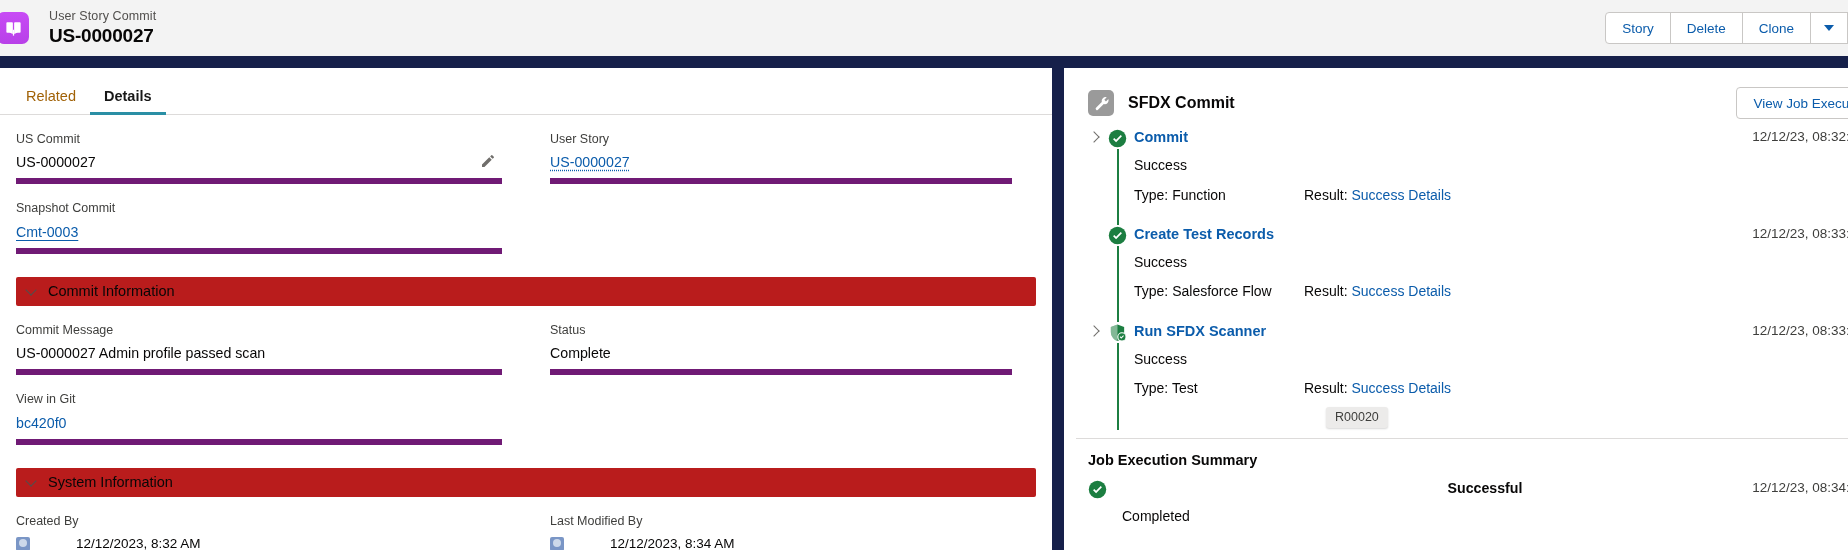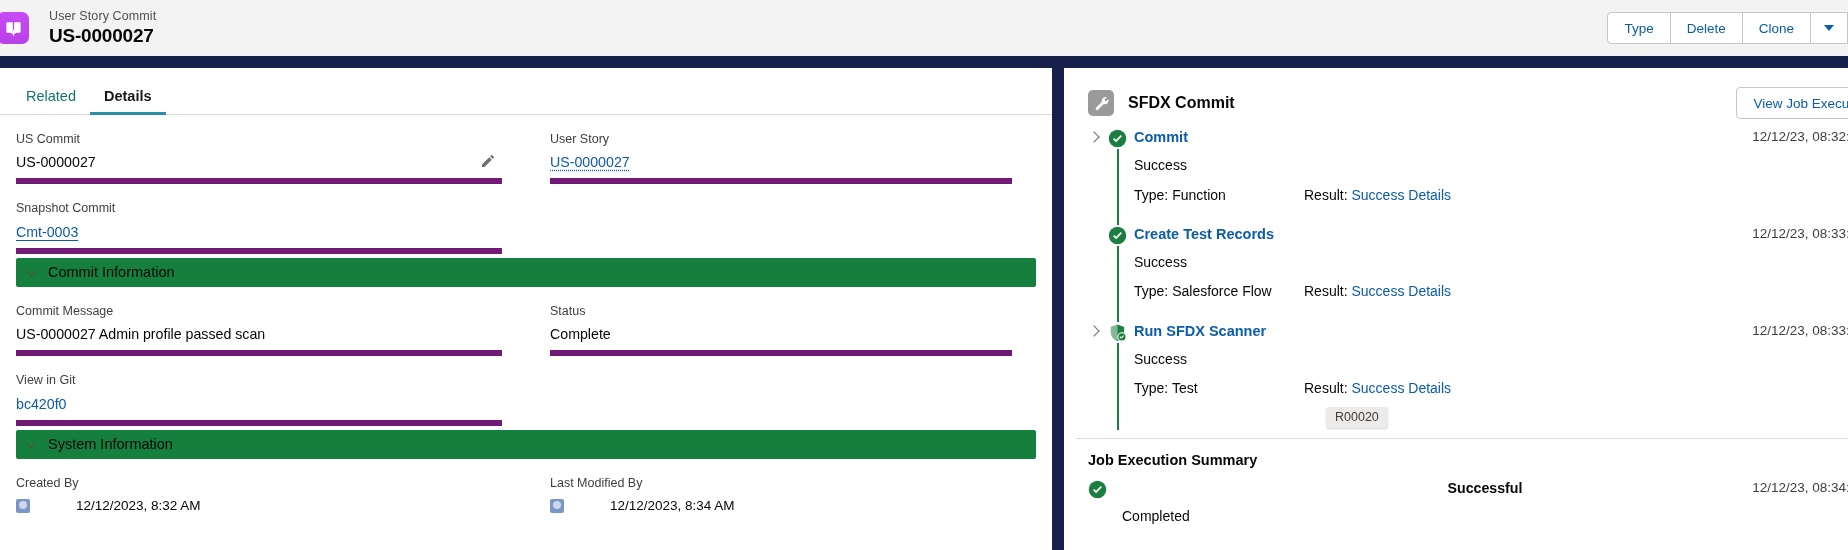--- a/index.html
+++ b/index.html
@@ -77,21 +77,21 @@
     border-right: 12px solid #16204a;
     overflow: hidden;
   }
   .tabs {
     display: flex; align-items: flex-end;
     height: 47px;
     border-bottom: 1px solid #dddbda;
     padding-left: 12px;
   }
   .tab {
-    font-size: 14.5px; color: #0f766e;
+    font-size: 14.5px; color: #a16207;
     padding: 0 14px 11px 14px;
     cursor: pointer;
     position: relative;
     line-height: 1;
   }
   .tab.active {
     color: #181818; font-weight: bold;
   }
   .tab.active::after {
     content: ""; position: absolute;
@@ -131,23 +131,23 @@
     text-decoration: underline dotted;
     text-underline-offset: 3px;
   }
   .fld-link.plain { text-decoration: none; }
   .pencil {
     position: absolute; right: 6px; bottom: 9px;
     width: 16px; height: 16px; cursor: pointer;
   }
 
   .section-head {
-    margin-top: 4px;
+    margin-top: 23px;
     height: 29px;
-    background: #15803d;
+    background: #b91c1c;
     display: flex; align-items: center;
     padding-left: 10px;
     cursor: pointer;
     border-radius: 2px;
   }
   .chev-down {
     width: 12px; height: 12px; margin-right: 10px;
     position: relative; flex: 0 0 auto;
   }
   .chev-down::after {
@@ -291,21 +291,21 @@
       <path fill="#ffffff" d="M4 4h6.2c.55 0 1 .45 1 1v13.2c0 .5-.6.8-1 .5-.9-.65-2.3-1.2-3.6-1.2H4c-.55 0-1-.45-1-1V5c0-.55.45-1 1-1z"></path>
       <path fill="#ffffff" d="M20 4h-6.2c-.55 0-1 .45-1 1v13.2c0 .5.6.8 1 .5.9-.65 2.3-1.2 3.6-1.2H20c.55 0 1-.45 1-1V5c0-.55-.45-1-1-1z"></path>
       <rect x="11.2" y="13.6" width="1.6" height="7.4" fill="#ffffff"></rect>
     </svg>
   </div>
   <div class="title-block">
     <div class="eyebrow">User Story Commit</div>
     <div class="record-title">US-0000027</div>
   </div>
   <div class="topbar-actions">
-    <div class="btn">Type</div>
+    <div class="btn">Story</div>
     <div class="btn">Delete</div>
     <div class="btn">Clone</div>
     <div class="btn caret">
       <span class="caret-glyph"></span>
     </div>
   </div>
 </div>
 
 <div class="navy-strip"></div>
 

